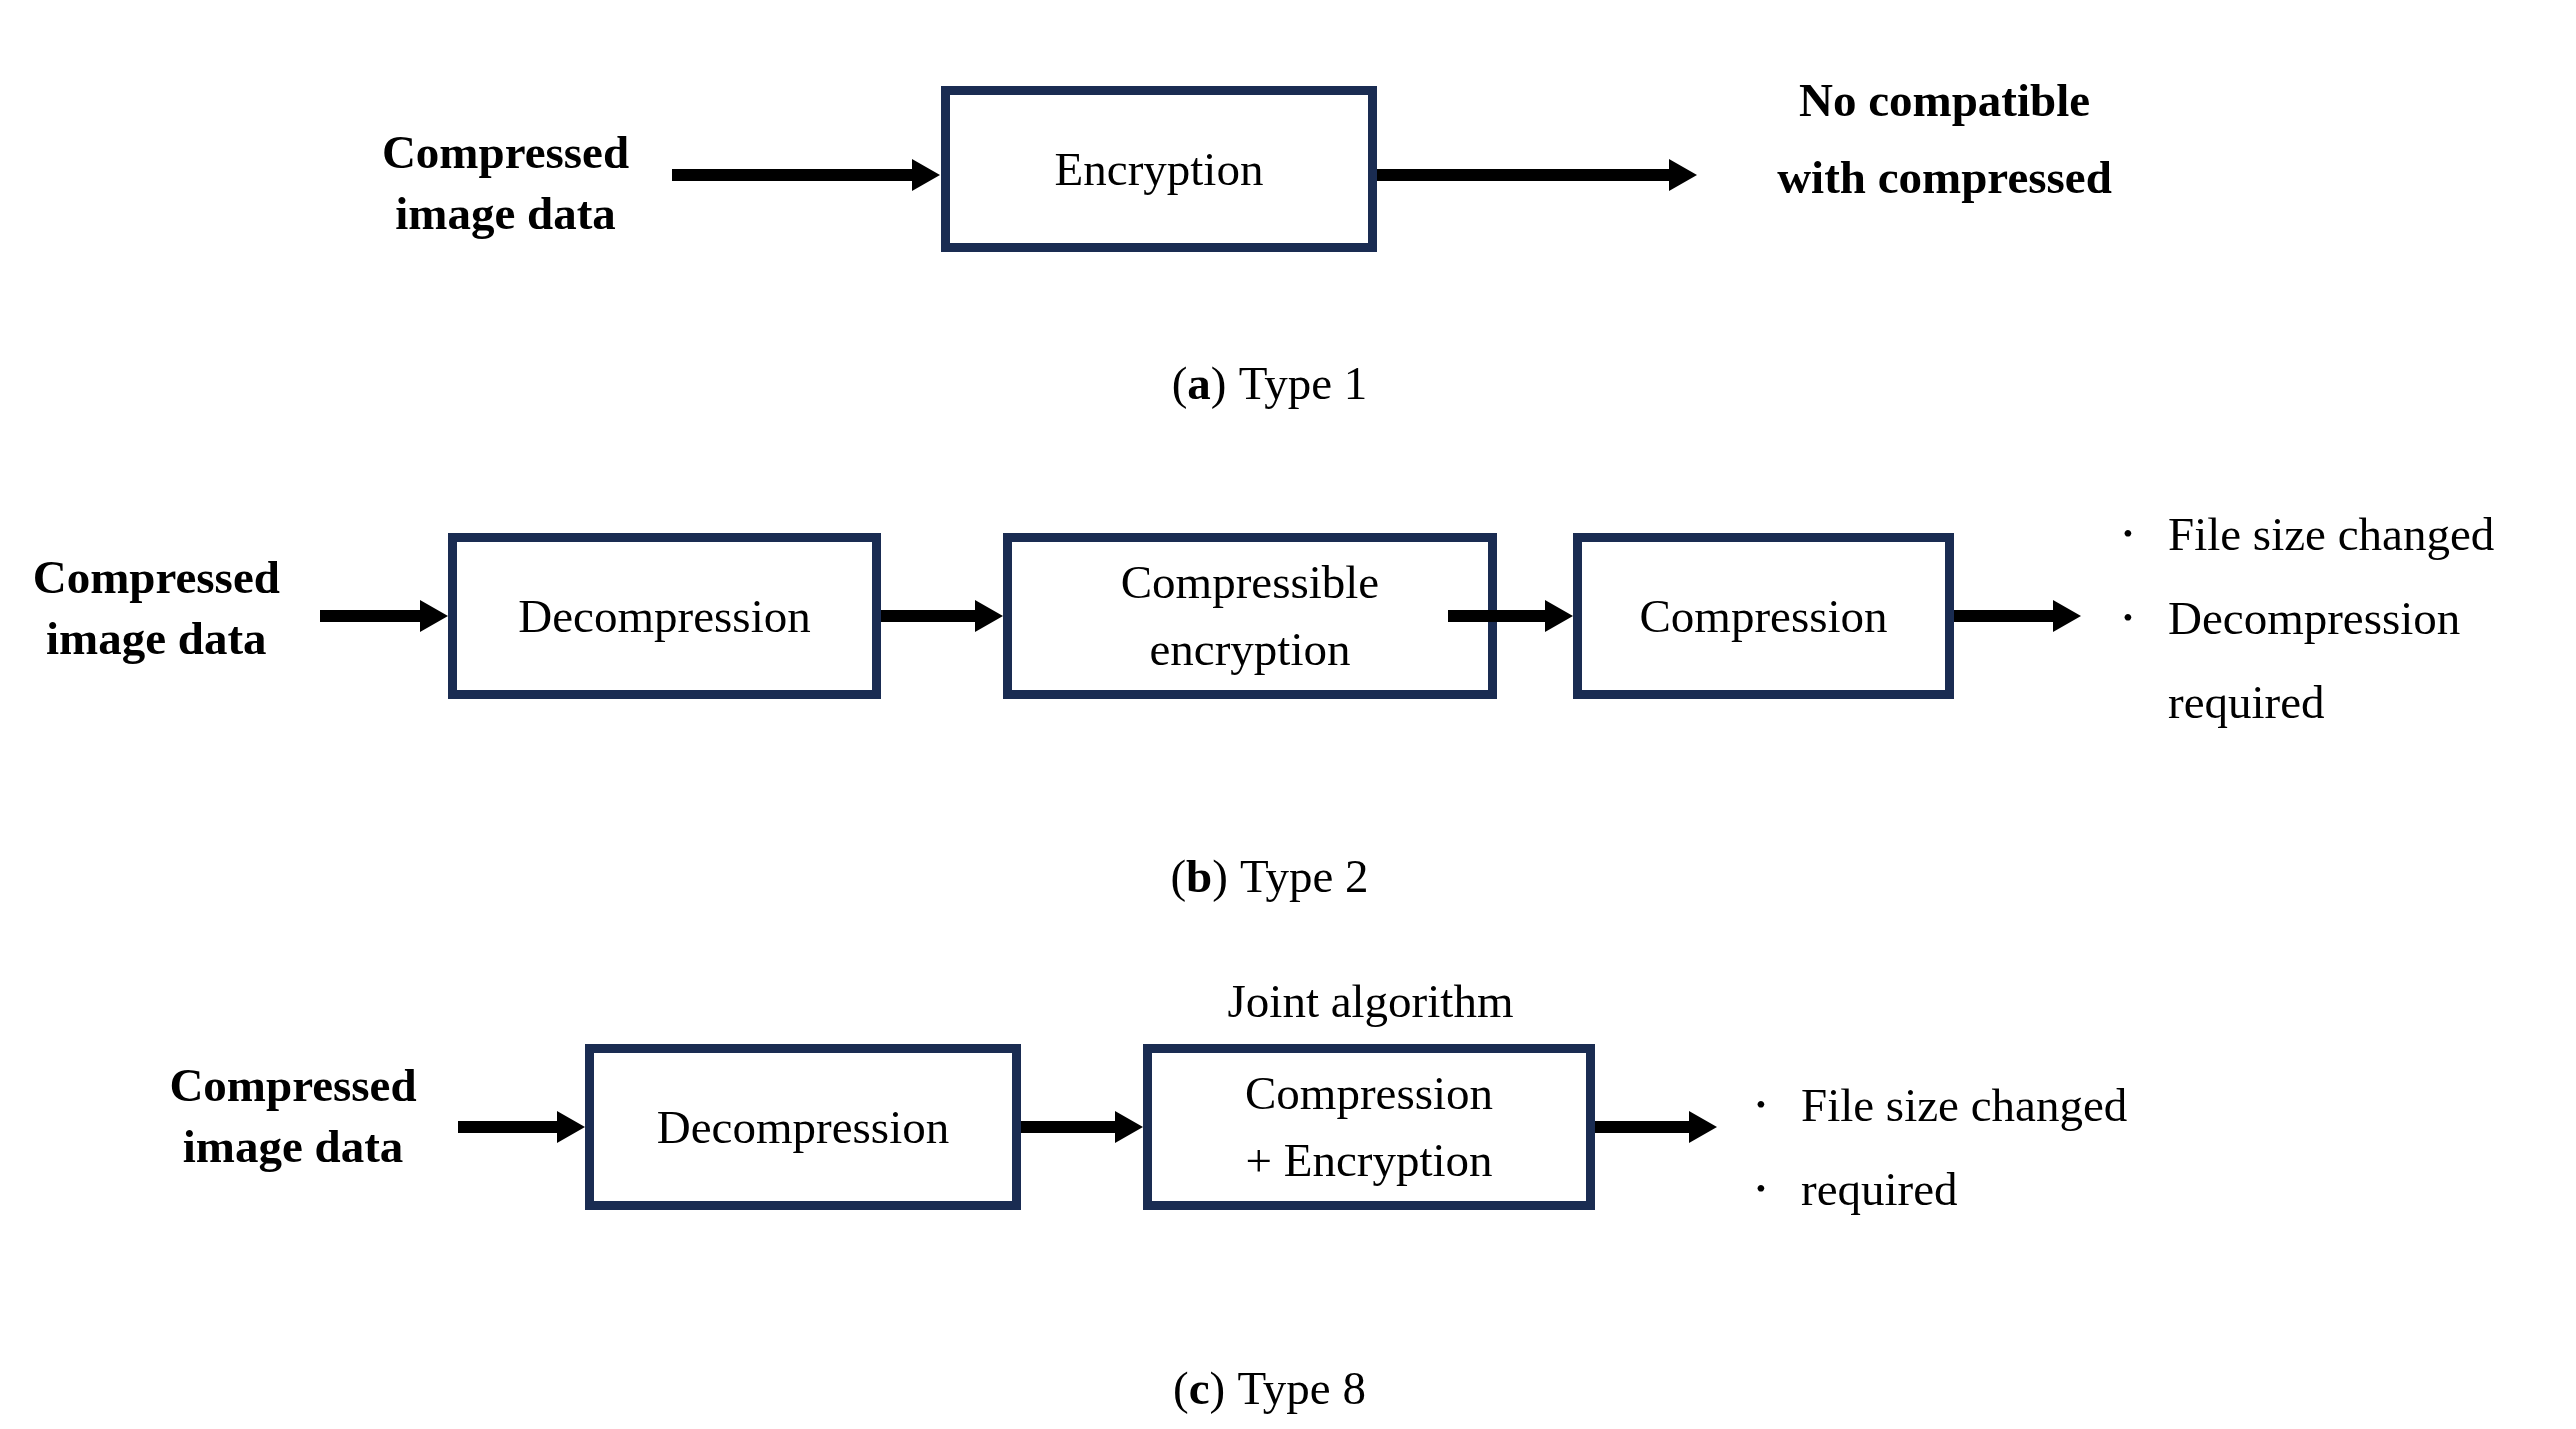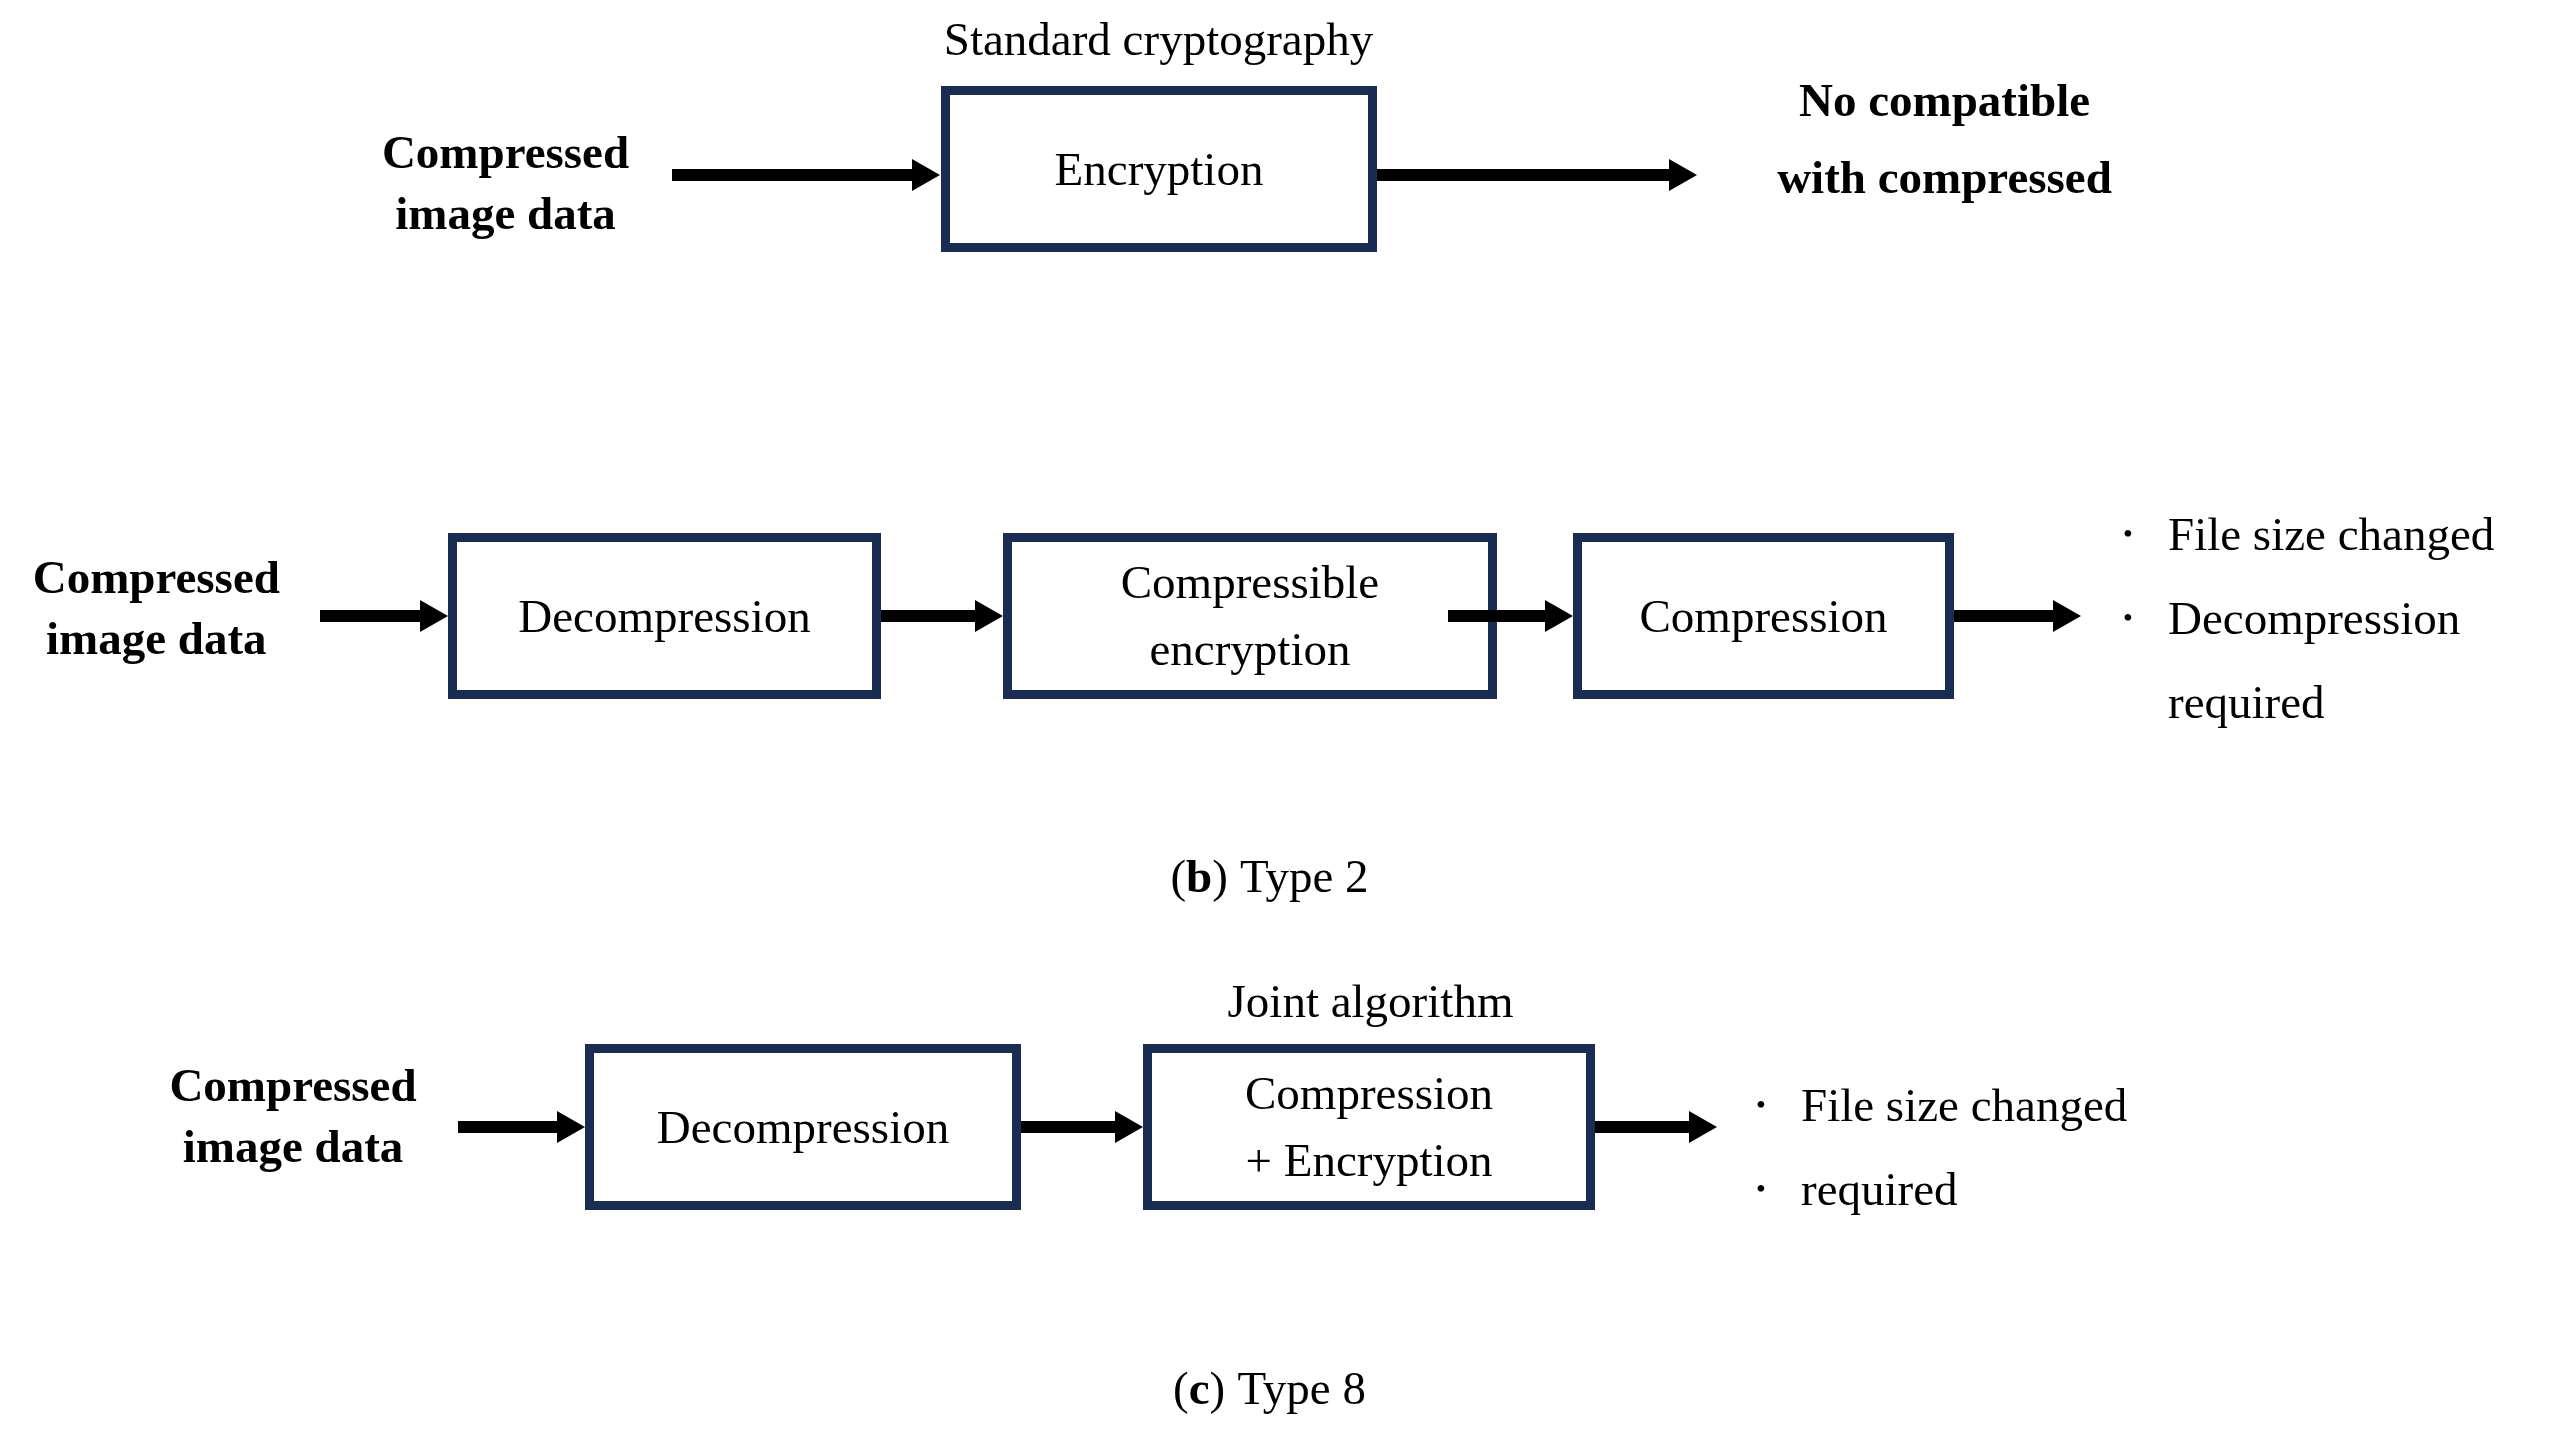--- a/index.html
+++ b/index.html
@@ -86,21 +86,20 @@
     white-space: nowrap;
   }
   .cap-letter { font-weight: bold; }
   .cap-close { margin-right: 0.26em; }
 </style>
 </head>
 <body>
 
 <div class="canvas">
 
-  <div class="t-label" style="left:897px; top:8.7px; width:523px">Standard cryptography</div>
 
   <div class="t-label" style="left:313px; top:122px; width:385px">
     <span class="line">Compressed</span>
     <span class="line">image data</span>
   </div>
 
   <div class="arrow" style="left:672px; top:156px; width:268px">
     <span class="shaft" style="background-color: rgb(0, 0, 0);"></span>
     <span class="head" style="border-left-color: rgb(0, 0, 0);"></span>
   </div>
@@ -114,20 +113,23 @@
   <div class="arrow" style="left:1377px; top:156px; width:320px">
     <span class="shaft" style="background-color: rgb(0, 0, 0);"></span>
     <span class="head" style="border-left-color: rgb(0, 0, 0);"></span>
   </div>
 
   <div class="t-label result-plain" style="left:1712px; top:62px; width:465px">
     <span class="line">No compatible</span>
     <span class="line">with compressed</span>
   </div>
 
+  <div class="caption" style="left:1015px; top:353px; width:509px">
+    <span>(</span><span class="cap-letter">a</span><span class="cap-close">)</span><span>Type 1</span>
+  </div>
 
   <div class="t-label" style="left:7.3px; top:547px; width:298px">
     <span class="line">Compressed</span>
     <span class="line">image data</span>
   </div>
 
   <div class="arrow" style="left:320px; top:597px; width:128px">
     <span class="shaft" style="background-color: rgb(0, 0, 0);"></span>
     <span class="head" style="border-left-color: rgb(0, 0, 0);"></span>
   </div>

